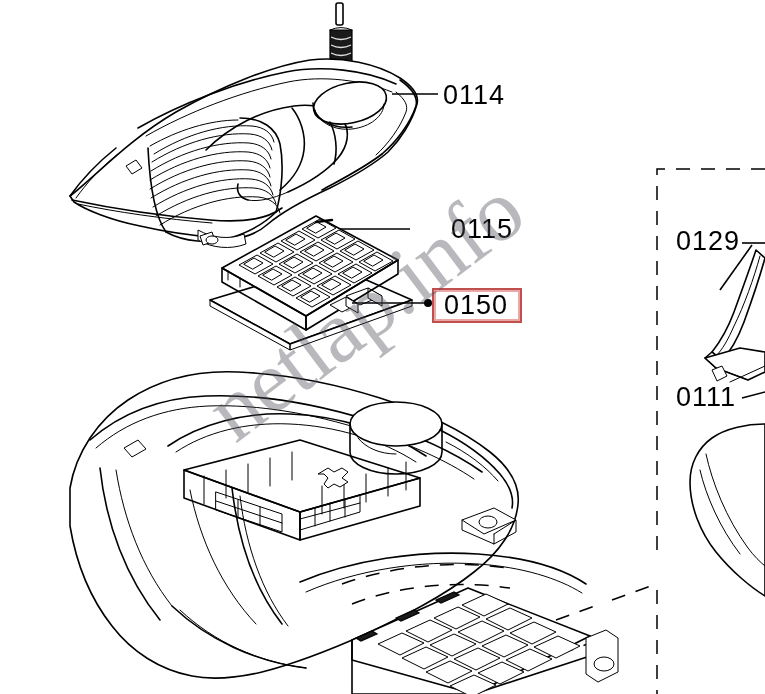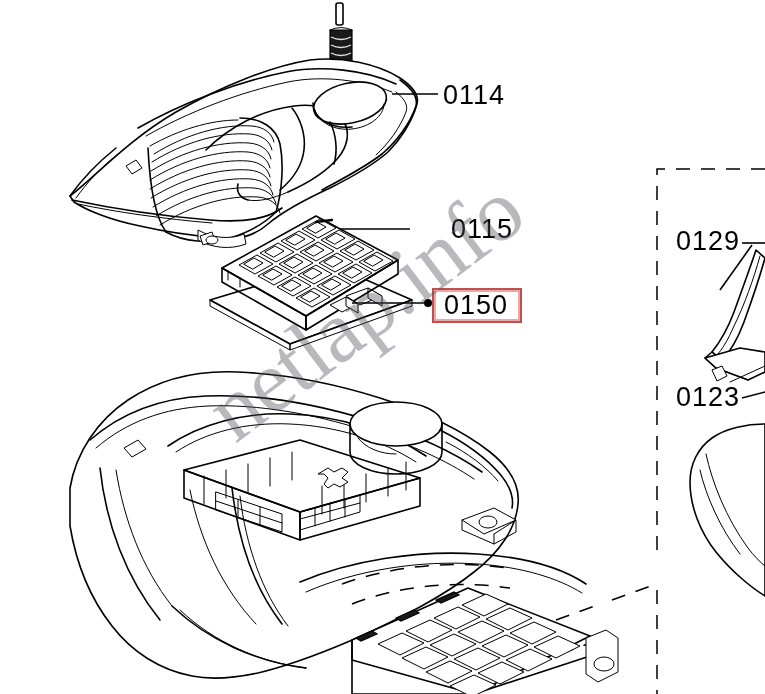--- a/index.html
+++ b/index.html
@@ -409,17 +409,17 @@
 
   <div class="label" id="lbl-0115">0115</div>
 
   <div id="hl-0116">
     <div class="inner"></div>
   </div>
   <div class="label" id="lbl-0116">0150</div>
 
   <div class="label" id="lbl-0112">0129</div>
 
-  <div class="label" id="lbl-0111">0123</div>
+  <div class="label" id="lbl-0111">0111</div>
 
   <div id="watermark">netlap.info</div>
 
 </div>
 
 </body></html>

